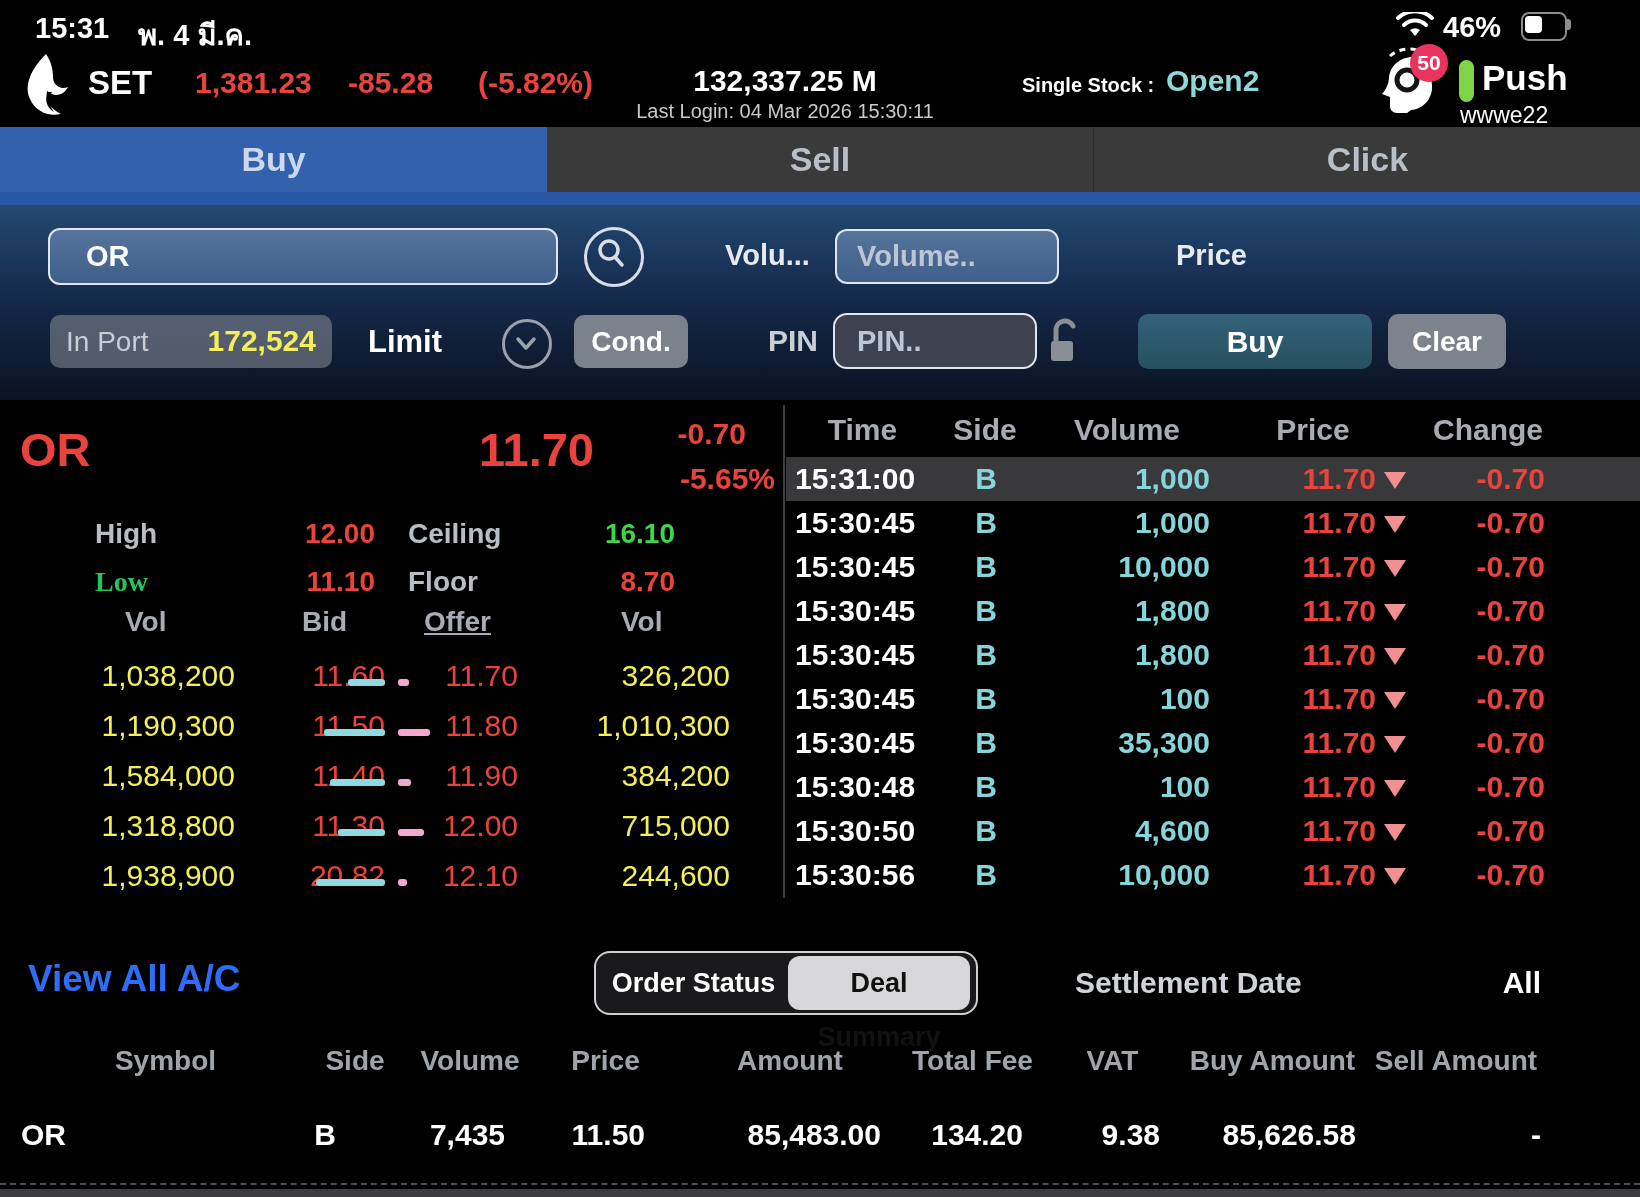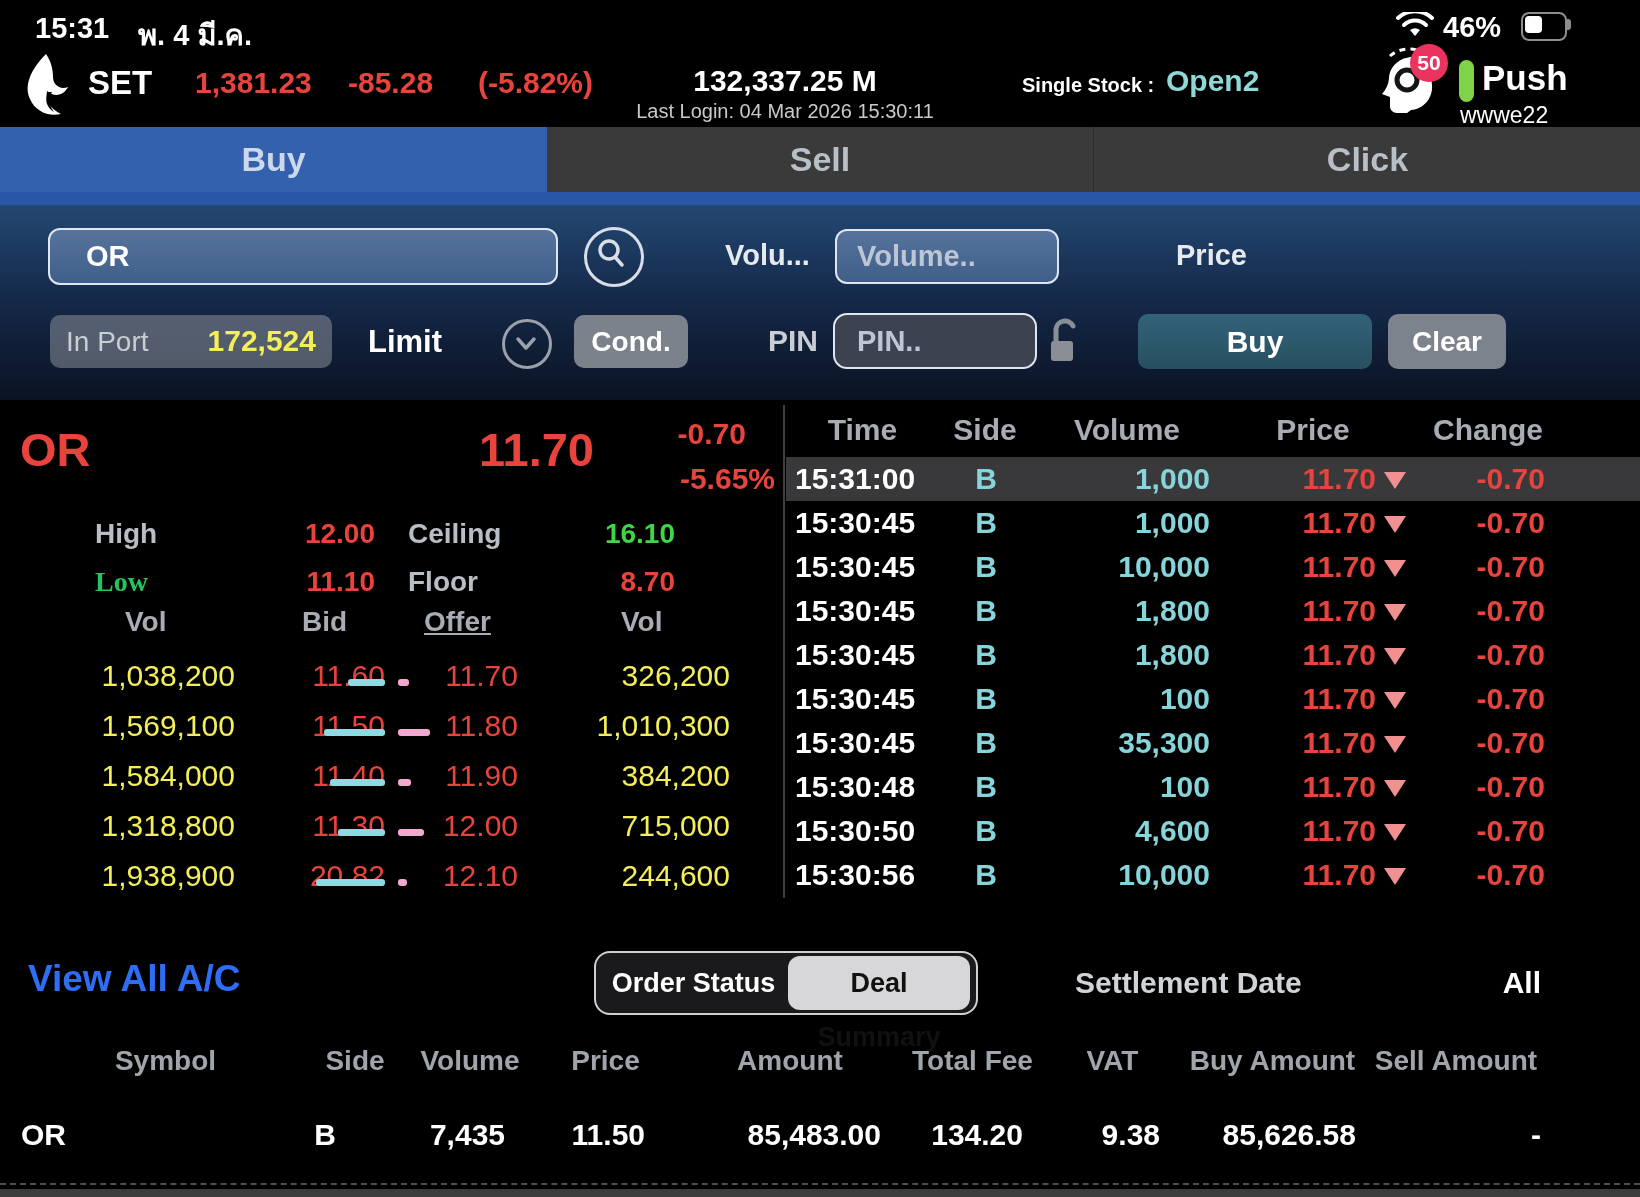--- a/index.html
+++ b/index.html
@@ -151,21 +151,21 @@
 
   <div class="abs" style="left:0;top:236px;width:783px;height:50px;">
     <span class="dcell yel r" style="left:40px;width:195px;">1,038,200</span>
     <span class="dcell red r" style="left:270px;width:115px;">11.60</span>
     <span class="dcell red r" style="left:420px;width:98px;">11.70</span>
     <span class="dcell yel r" style="left:555px;width:175px;">326,200</span>
     <div class="bbar" style="right: 398px; top: 43px; width: 37px;"></div>
     <div class="obar" style="left: 398px; top: 43px; width: 11px;"></div>
   </div>
   <div class="abs" style="left:0;top:286px;width:783px;height:50px;">
-    <span class="dcell yel r" style="left:40px;width:195px;">1,569,100</span>
+    <span class="dcell yel r" style="left:40px;width:195px;">1,190,300</span>
     <span class="dcell red r" style="left:270px;width:115px;">11.50</span>
     <span class="dcell red r" style="left:420px;width:98px;">11.80</span>
     <span class="dcell yel r" style="left:555px;width:175px;">1,010,300</span>
     <div class="bbar" style="right: 398px; top: 43px; width: 61px;"></div>
     <div class="obar" style="left: 398px; top: 43px; width: 32px;"></div>
   </div>
   <div class="abs" style="left:0;top:336px;width:783px;height:50px;">
     <span class="dcell yel r" style="left:40px;width:195px;">1,584,000</span>
     <span class="dcell red r" style="left:270px;width:115px;">11.40</span>
     <span class="dcell red r" style="left:420px;width:98px;">11.90</span>

